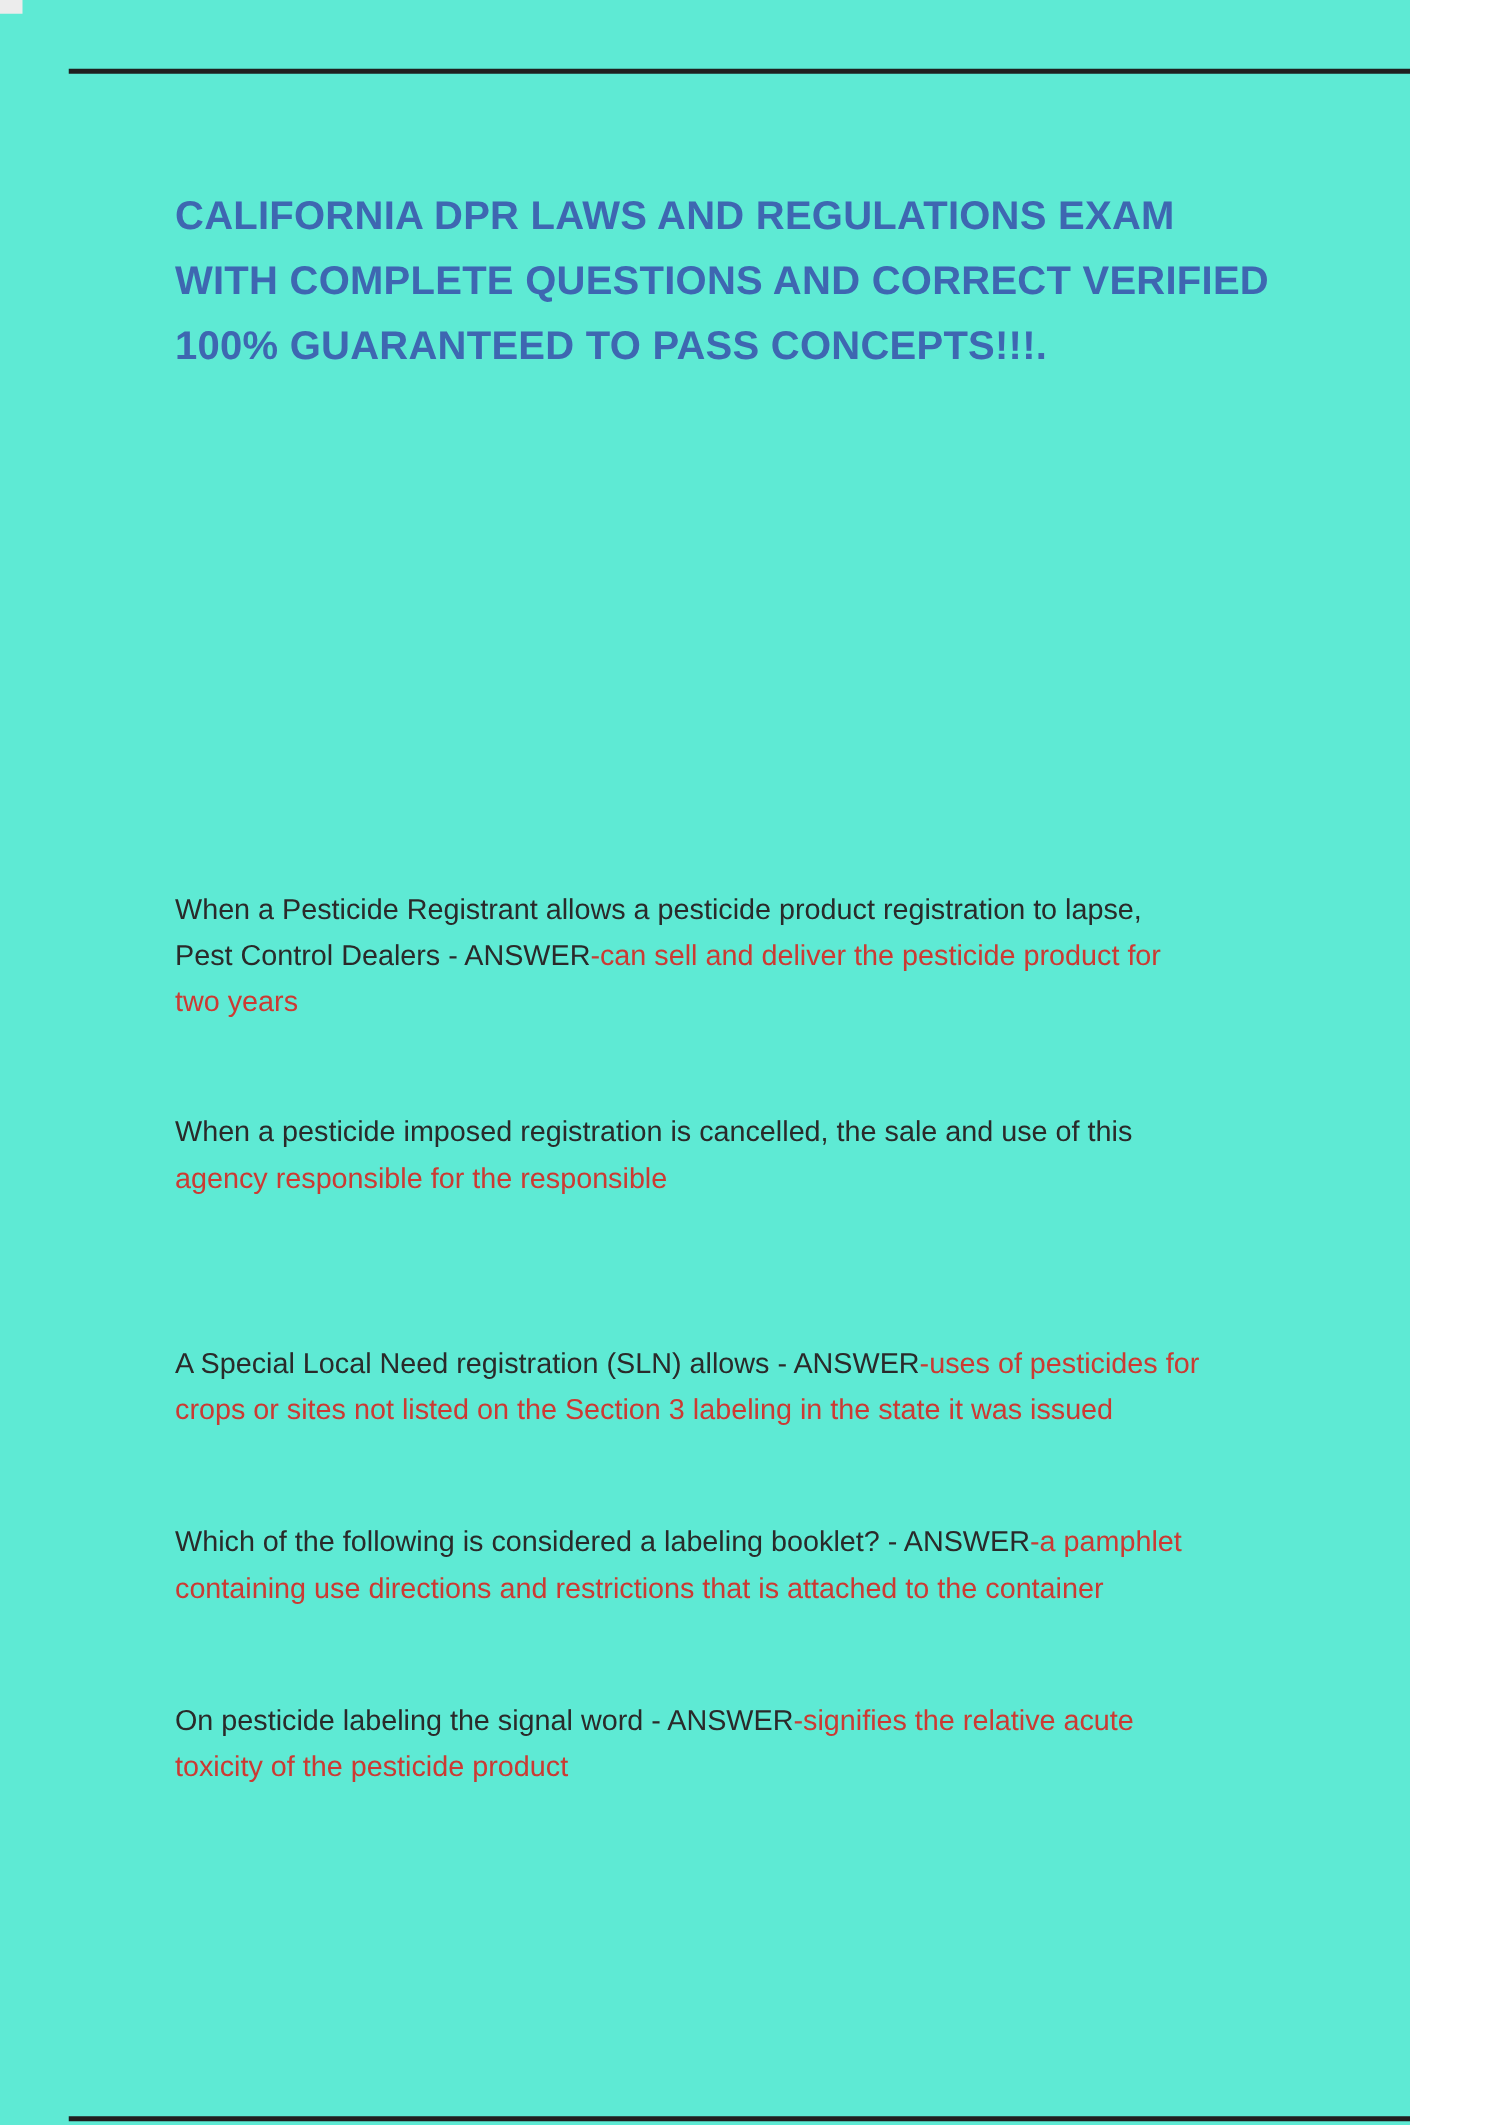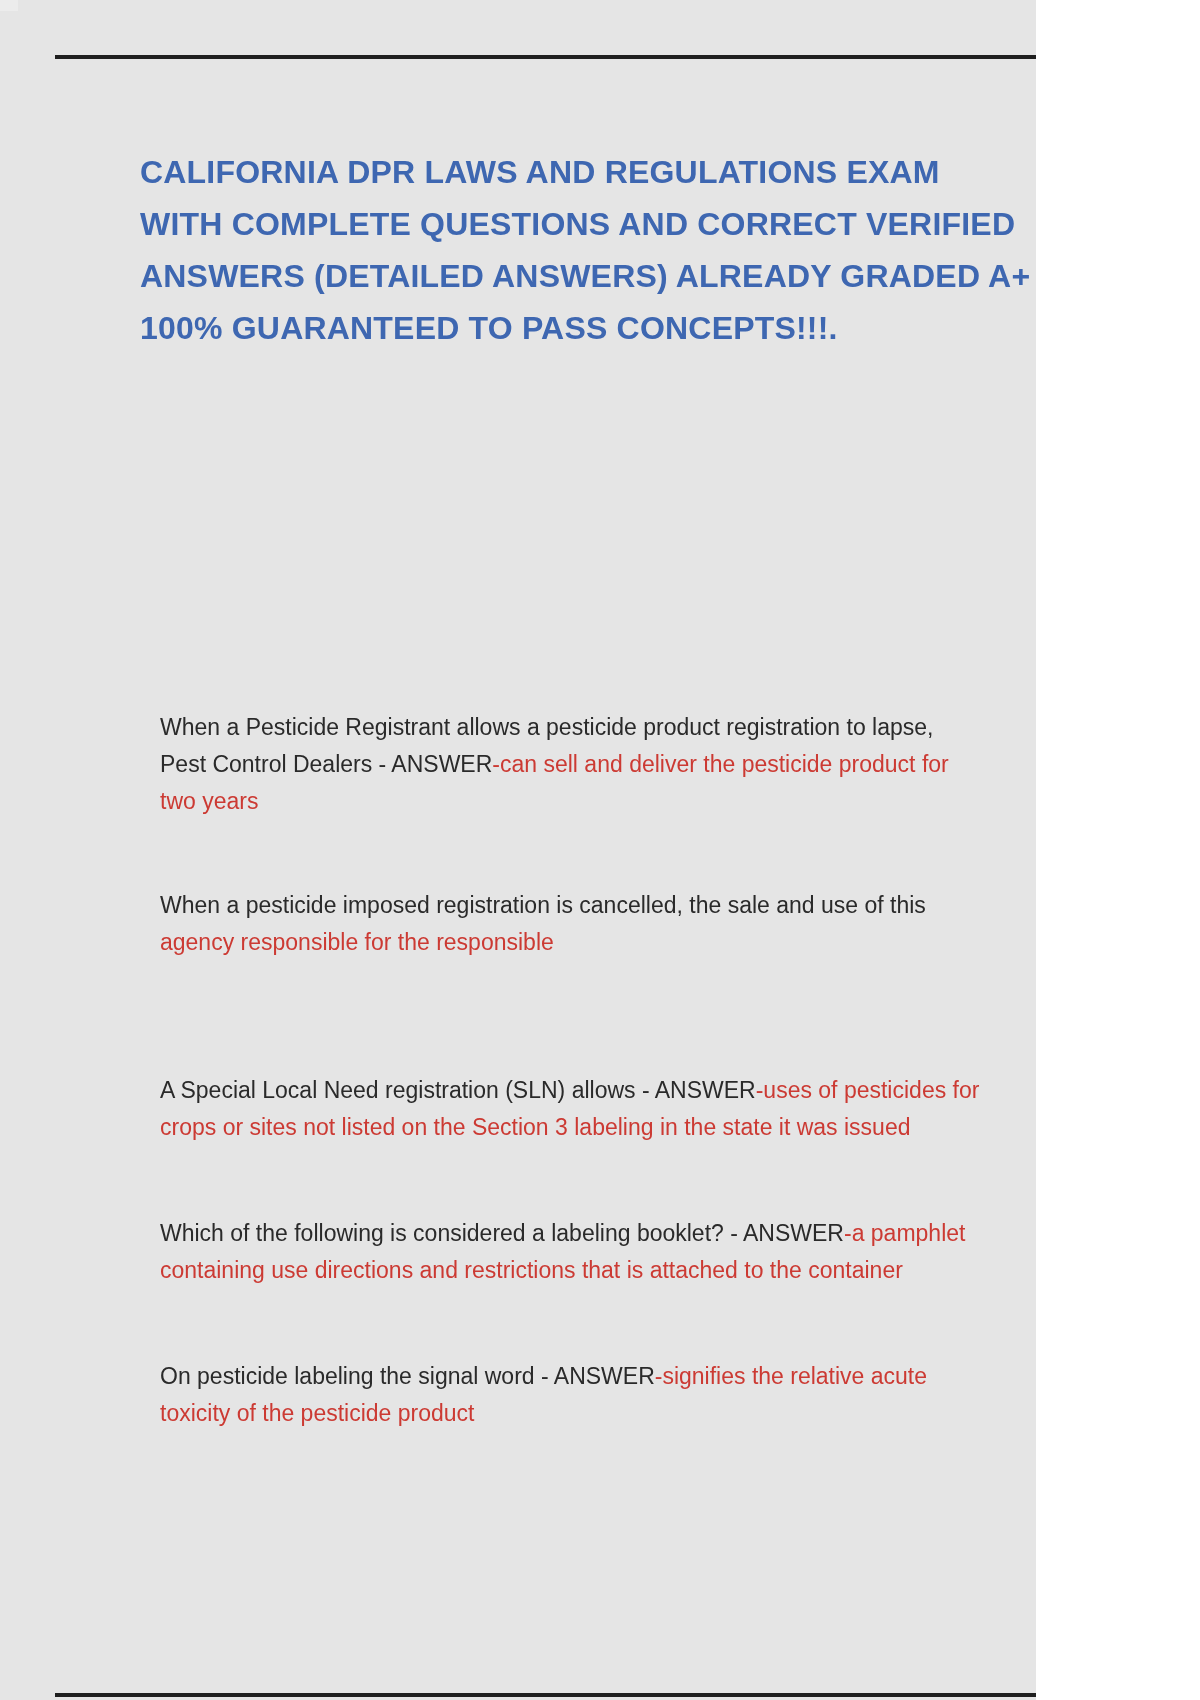--- a/index.html
+++ b/index.html
@@ -2,23 +2,23 @@
 <html style="--title-color: #3e67b1; --question-color: #2a2a2a; --answer-color: #cc3a33; --rule-color: #1f1f1f;"><head>
 <meta charset="utf-8">
 <style>
   html, body {
     margin: 0;
     padding: 0;
     background: #ffffff;
   }
   .page {
     position: relative;
-    width: 1036px;
+    width: 1128px;
     height: 1700px;
-    background: #e5e5e5;
+    background: #5eead4;
     overflow: hidden;
     font-family: "Liberation Sans", sans-serif;
   }
   .corner-artifact {
     position: absolute;
     left: 0;
     top: 0;
     width: 18px;
     height: 11px;
     background: #ececec;
@@ -57,41 +57,40 @@
     width: 100%;
     height: 100%;
   }
   .qa-block {
     position: absolute;
     left: 140px;
     width: 940px;
     font-size: 23px;
     line-height: 37px;
   }
-  .qa-line { white-space: nowrap; margin-left: 20px; }
+  .qa-line { white-space: nowrap; }
   .q-text { color: var(--question-color, #2a2a2a); }
   .a-text { color: var(--answer-color, #cc3a33); text-align: center; }
 
   .p-0 { top: 709px; }
   .p-1 { top: 887px; }
   .p-2 { top: 1072px; }
   .p-3 { top: 1215px; }
   .p-4 { top: 1358px; }
 </style>
 </head>
 <body>
 
 <div class="page">
   <div class="corner-artifact"></div>
   <div class="rule rule-top"></div>
 
   <h1 class="doc-title">
     <span class="title-line">CALIFORNIA DPR LAWS AND REGULATIONS EXAM</span>
     <span class="title-line">WITH COMPLETE QUESTIONS AND CORRECT VERIFIED</span>
-    <span class="title-line">ANSWERS (DETAILED ANSWERS) ALREADY GRADED A+</span>
     <span class="title-line">100% GUARANTEED TO PASS CONCEPTS!!!.</span>
   </h1>
 
   <div class="qa-list">
       <div class="qa-block p-0">
         <div class="qa-line"><span class="q-text">When a Pesticide Registrant allows a pesticide product registration to lapse,</span></div>
         <div class="qa-line"><span class="q-text">Pest Control Dealers - ANSWER</span><span class="a-text">-can sell and deliver the pesticide product for</span></div>
         <div class="qa-line"><span class="a-text">two years</span></div>
       </div>
       <div class="qa-block p-1">

